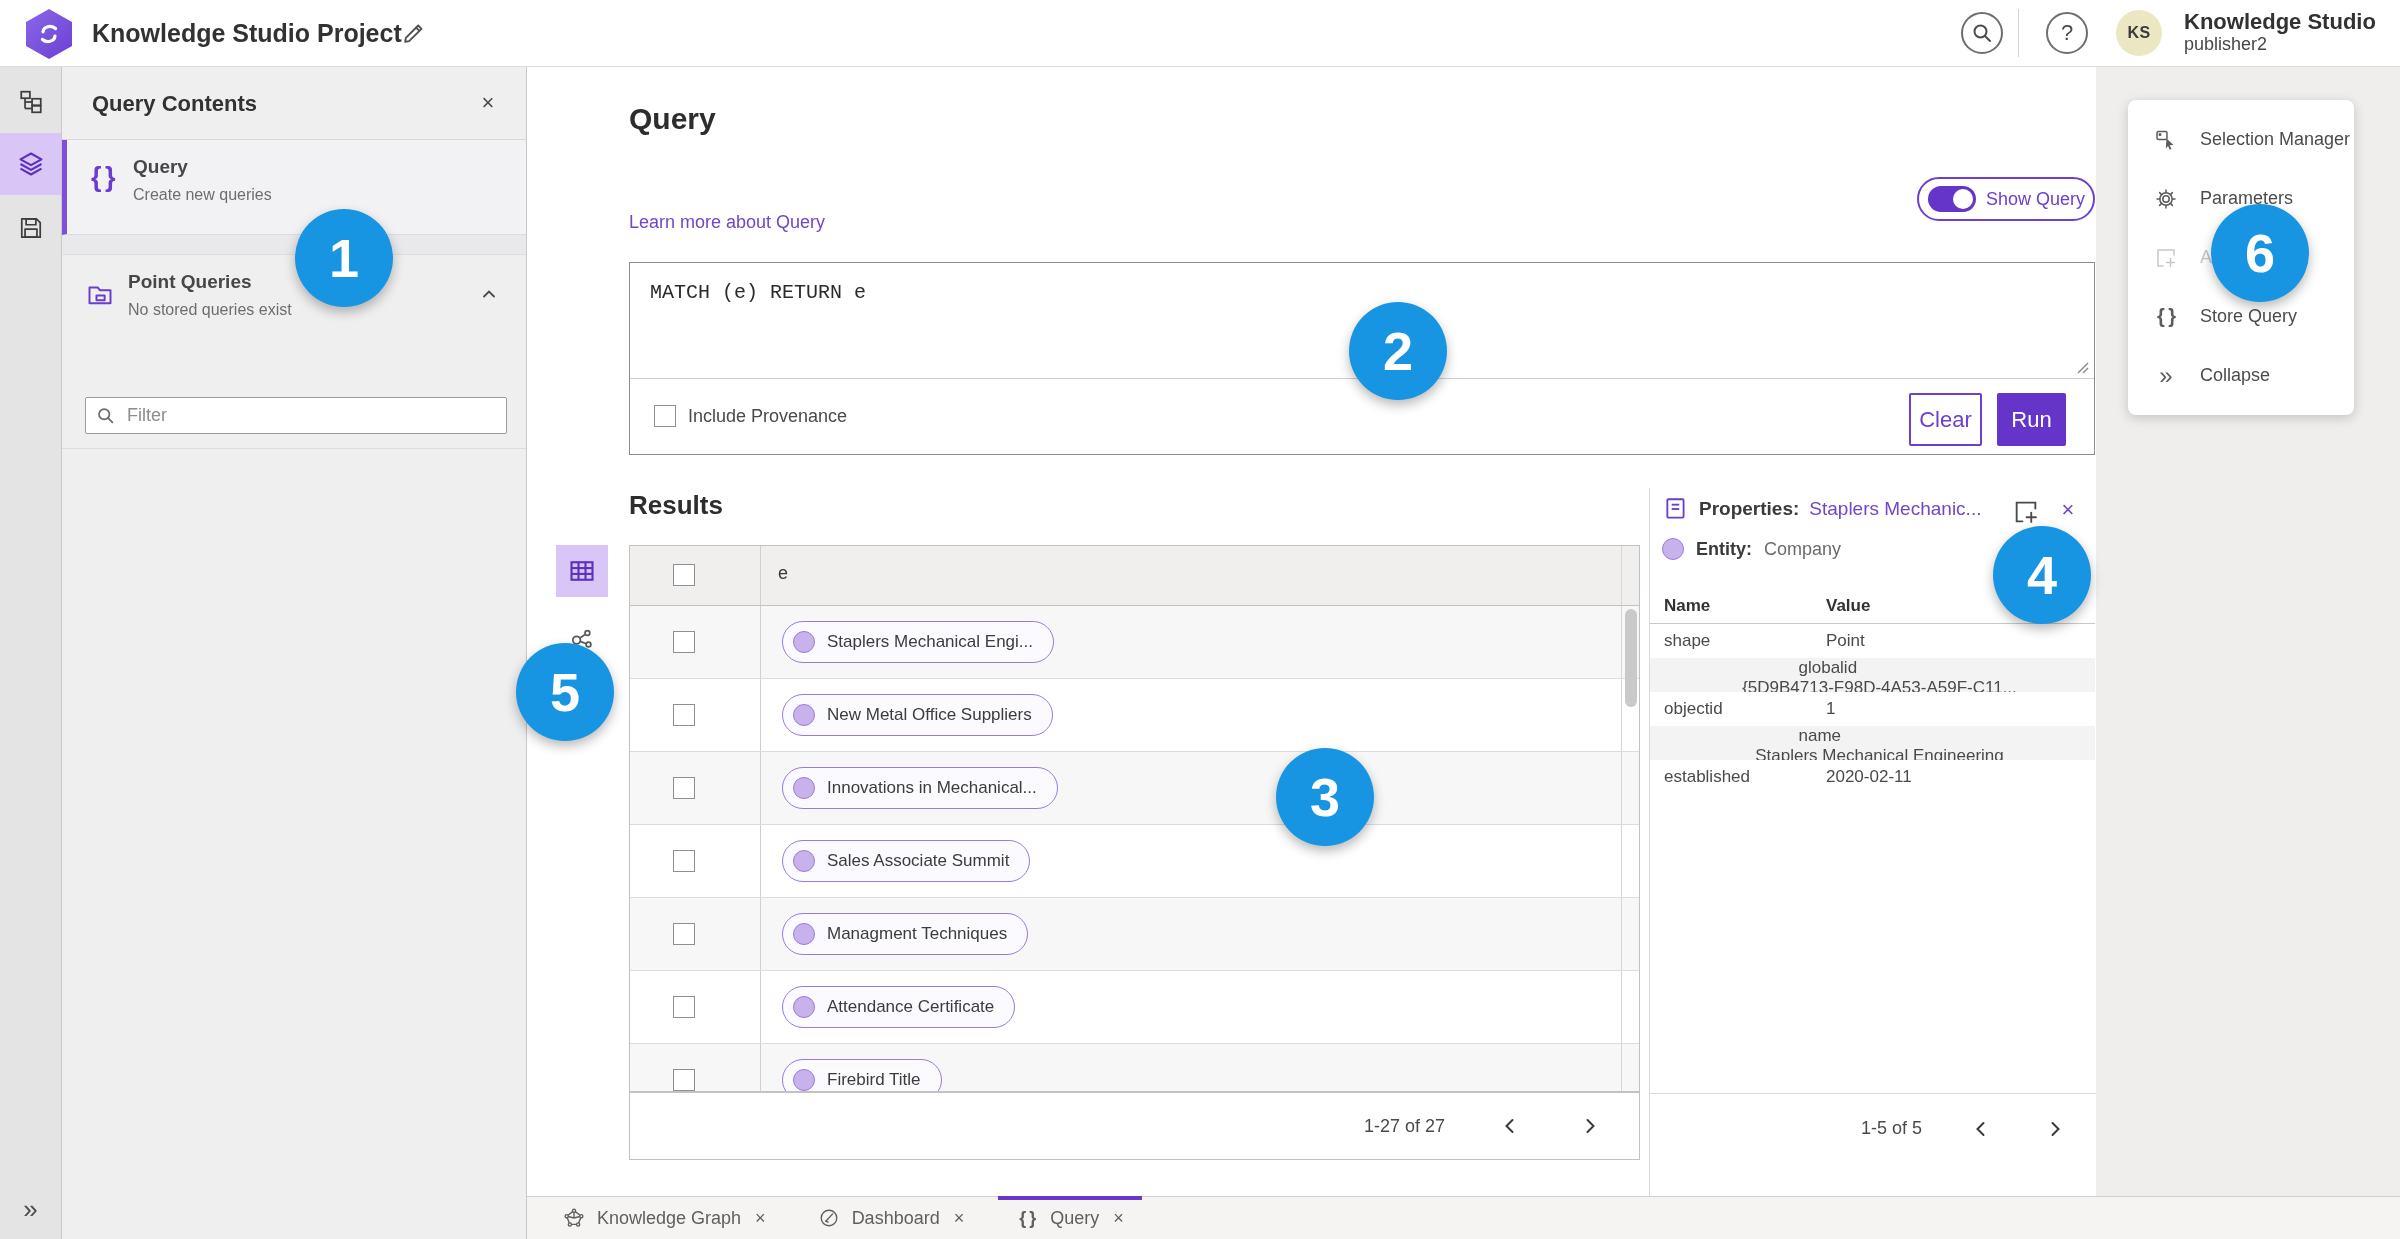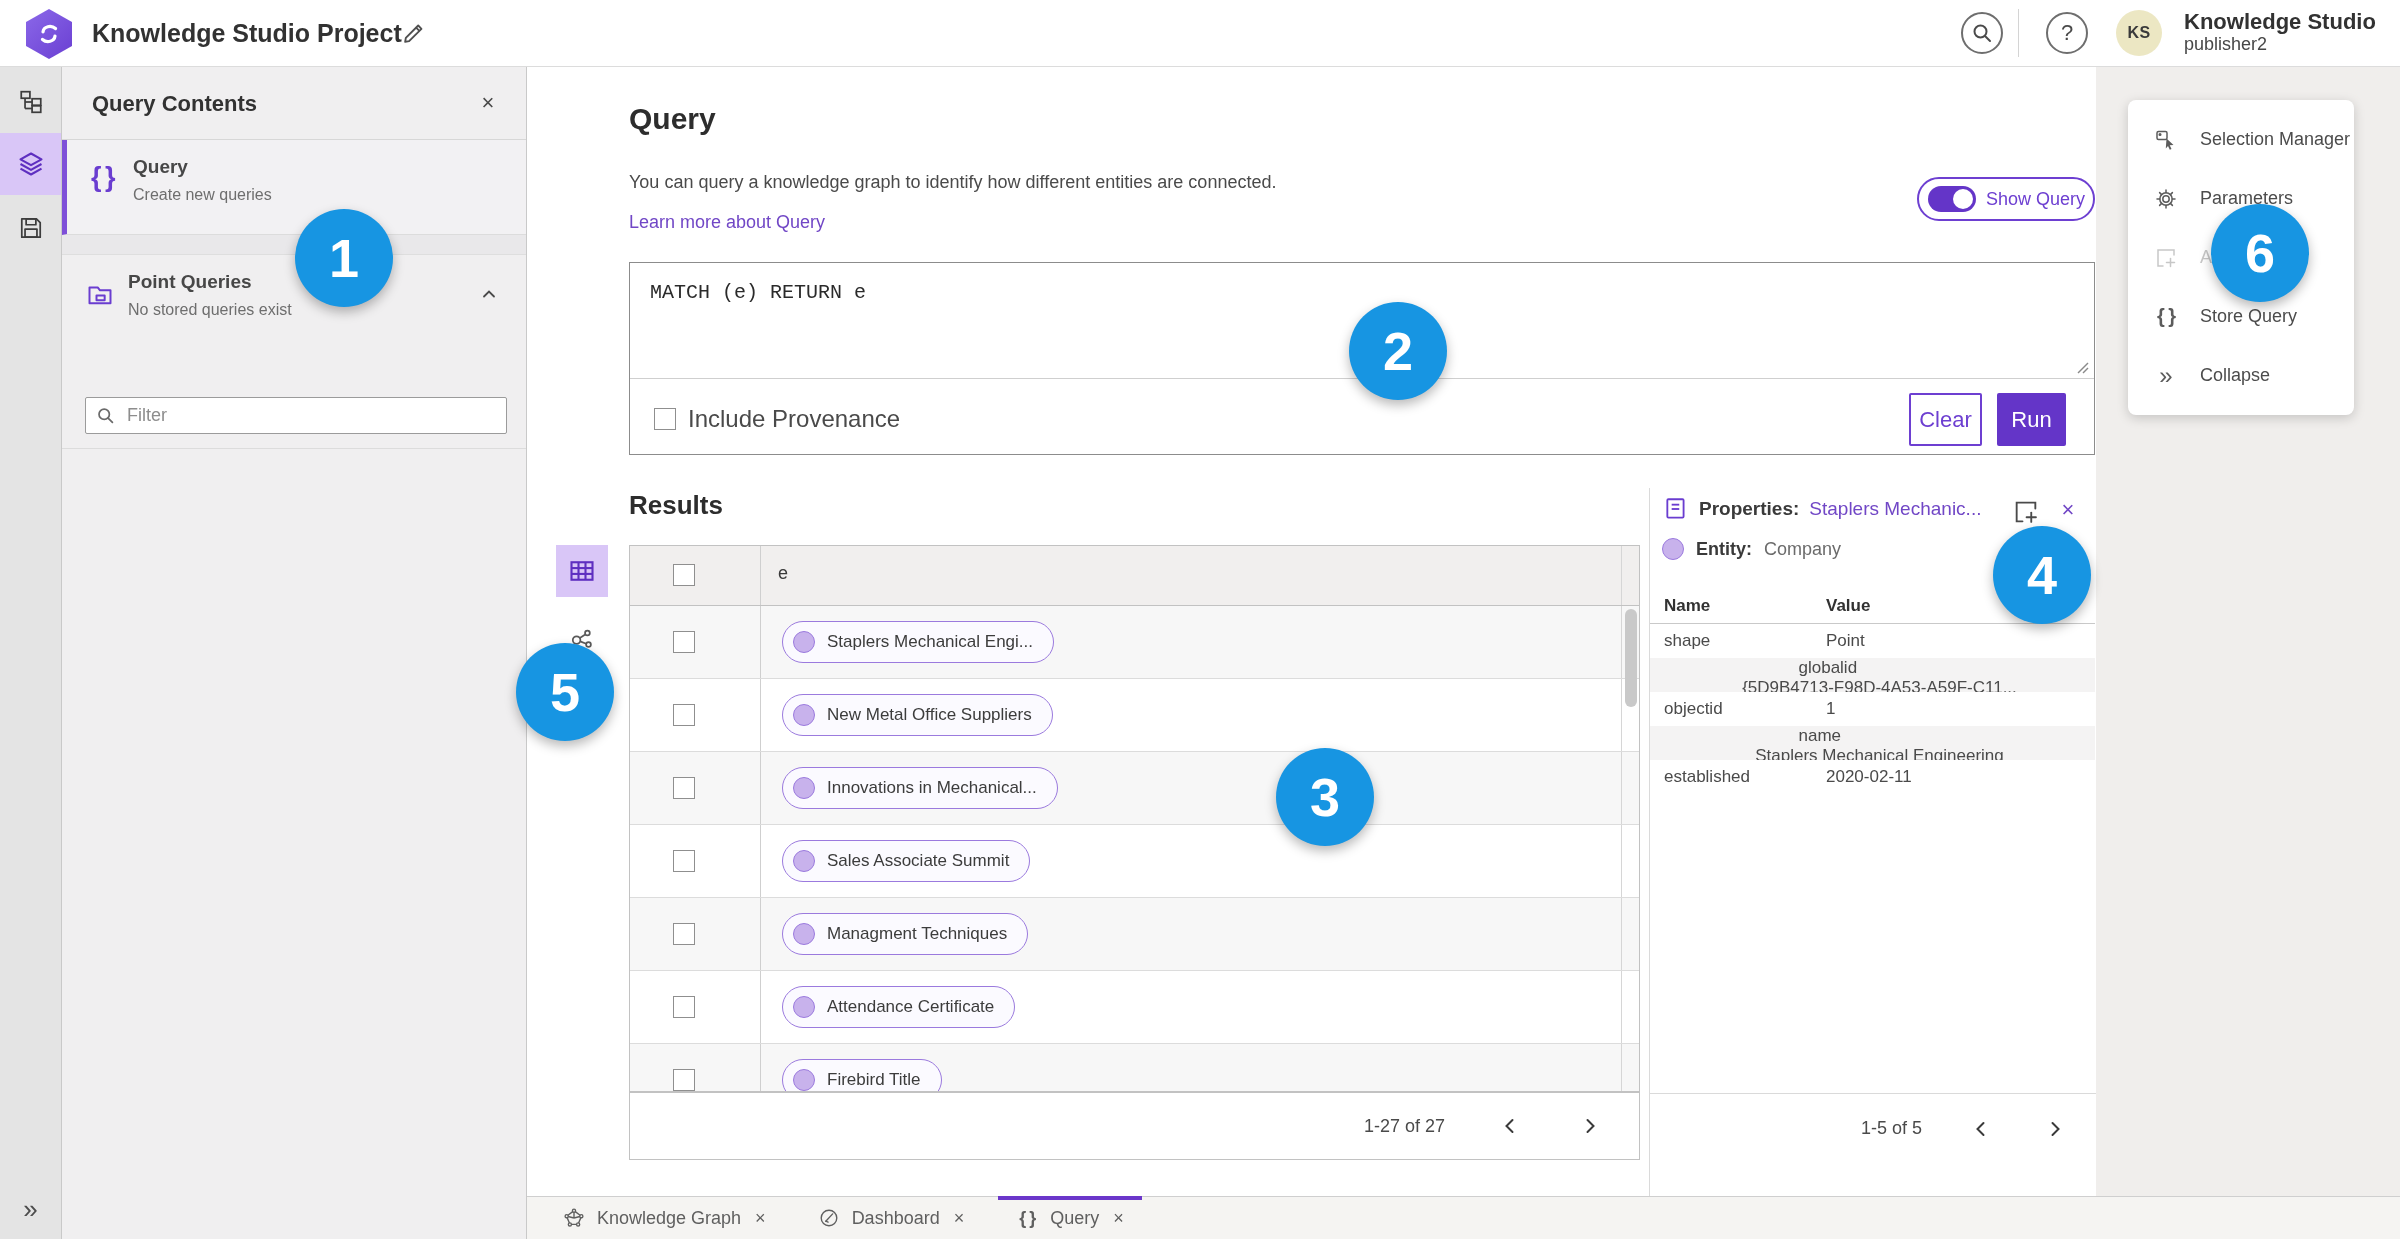--- a/index.html
+++ b/index.html
@@ -79,21 +79,21 @@
   #sq-label { font-size:18px; color:#6d3fd1; }
 
   #editor { position:absolute; left:629px; top:262px; width:1466px; height:193px;
     border:1px solid #8c8c8c; background:#fff; }
   #code-text { position:absolute; left:20px; top:18px; font-family:"Liberation Mono", monospace;
     font-size:20px; color:#2b2b2b; white-space:pre; }
   #editor-split { position:absolute; left:0; right:0; top:115px; border-top:1px solid #cfcfcf; }
   #resize-handle { position:absolute; right:4px; top:98px; color:#8a8a8a; }
   .cb { width:22px; height:22px; border:1.5px solid #8f8f8f; background:#fff; }
   #prov-row { position:absolute; left:24px; top:142px; display:flex; align-items:center; gap:12px; }
-  #prov-label { font-size:24px; color:#4a4a4a; }
+  #prov-label { font-size:18px; color:#4a4a4a; }
   .btn { position:absolute; top:130px; height:53px; display:flex; align-items:center;
     justify-content:center; font-size:22px; border-radius:2px; cursor:pointer; }
   #btn-clear { right:112px; width:73px; border:2px solid #6d3fd1; color:#6d3fd1; background:#fff; }
   #btn-run { right:28px; width:69px; background:#6435c8; color:#fff; }
 
   
   #results-heading { position:absolute; left:629px; top:490px; font-size:26px; font-weight:700; color:#2d2d2d; }
   #view-table-btn { position:absolute; left:556px; top:545px; width:52px; height:52px; background:#d9c6f7;
     display:flex; align-items:center; justify-content:center; color:#5e2fc0; }
   #view-graph-btn { position:absolute; left:560px; top:617px; width:44px; height:44px;
@@ -284,21 +284,20 @@
         </svg>
         <input id="filter-input" type="text" placeholder="Filter" style="">
       </div>
     </div>
   </div>
 
   <div id="main-white"></div>
   <div id="gray-right"></div>
 
   <div id="query-heading">Query</div>
-  <div id="query-desc">You can query a knowledge graph to identify how different entities are connected.</div>
   <div id="learn-link">Learn more about Query</div>
 
   <div id="show-query">
     <div id="sq-track">
         <div id="sq-knob"></div>
       </div>
     <div id="sq-label">Show Query</div>
   </div>
 
   <div id="editor">

